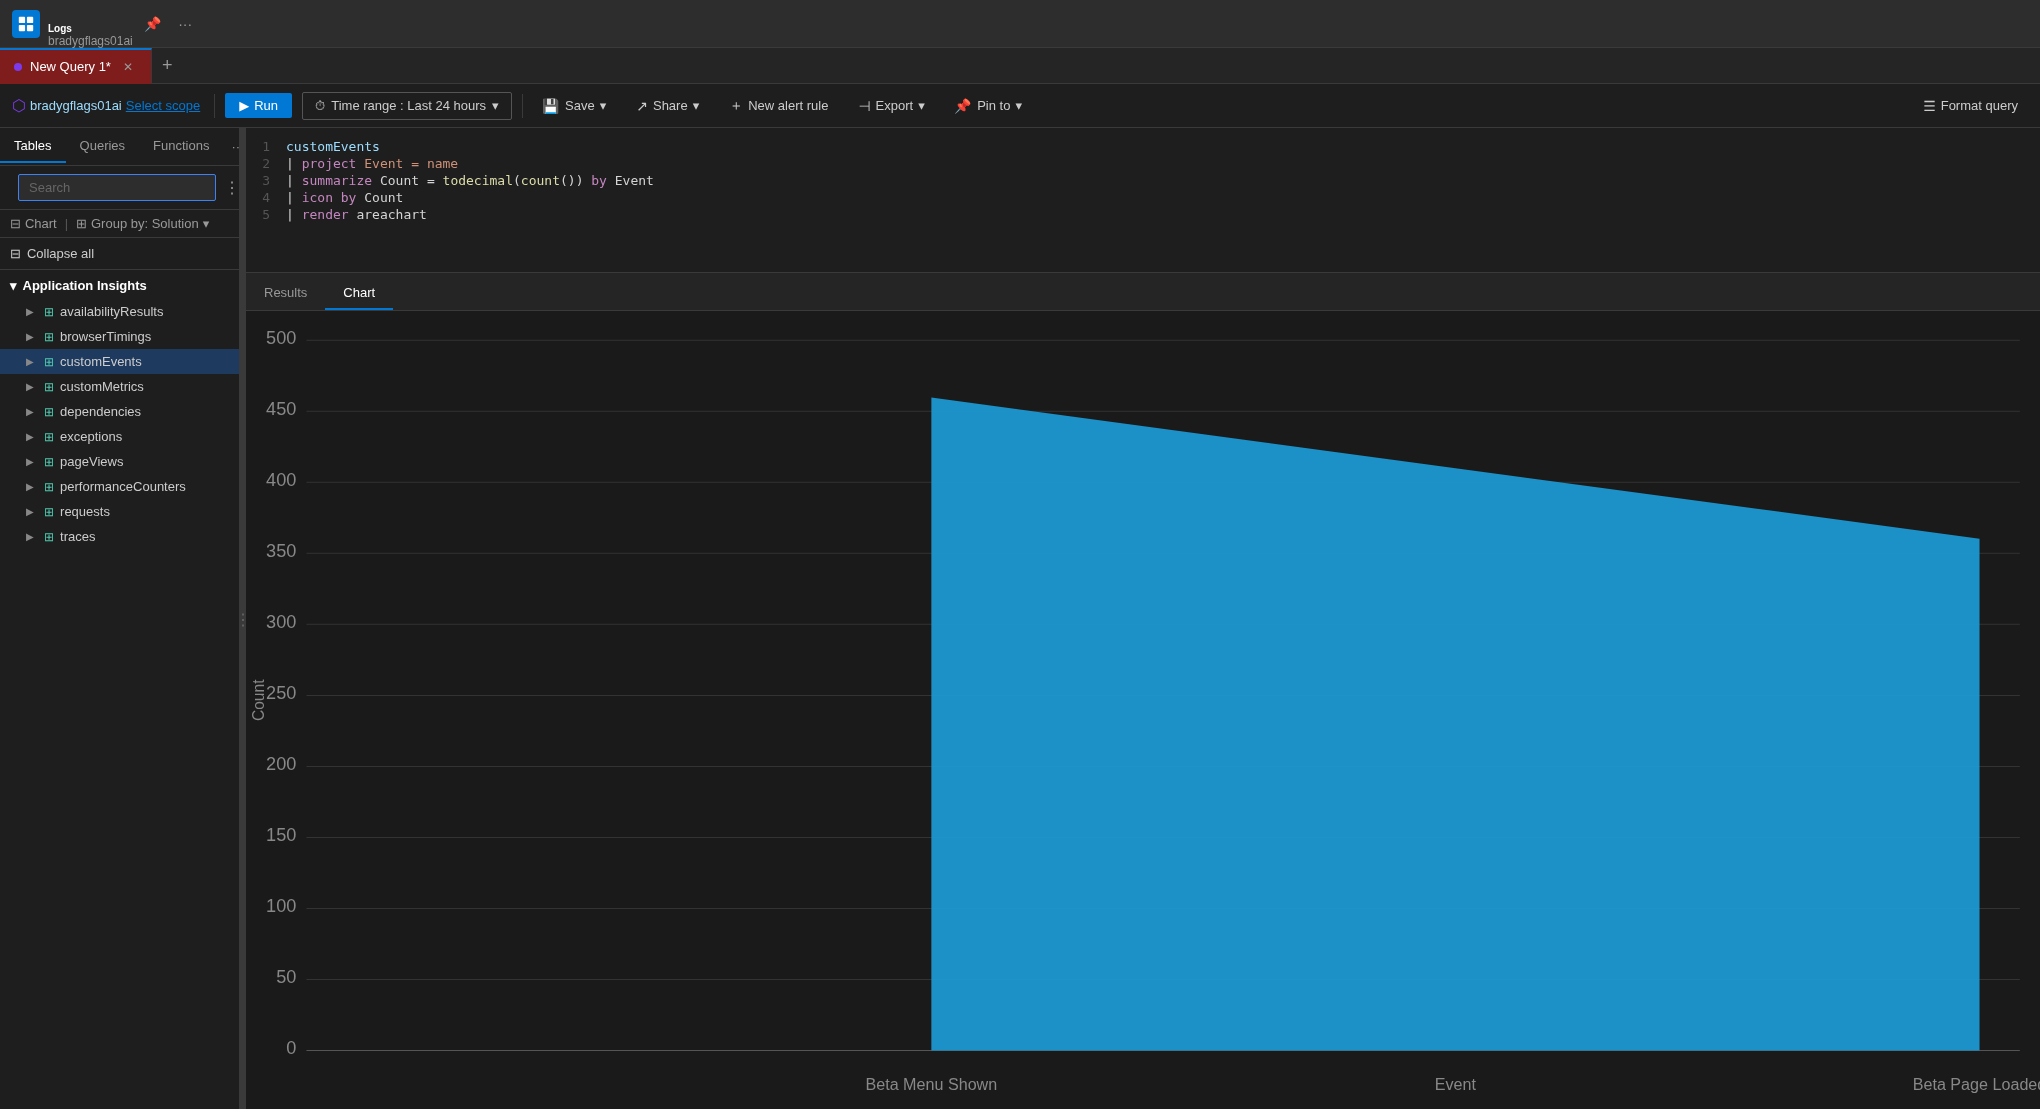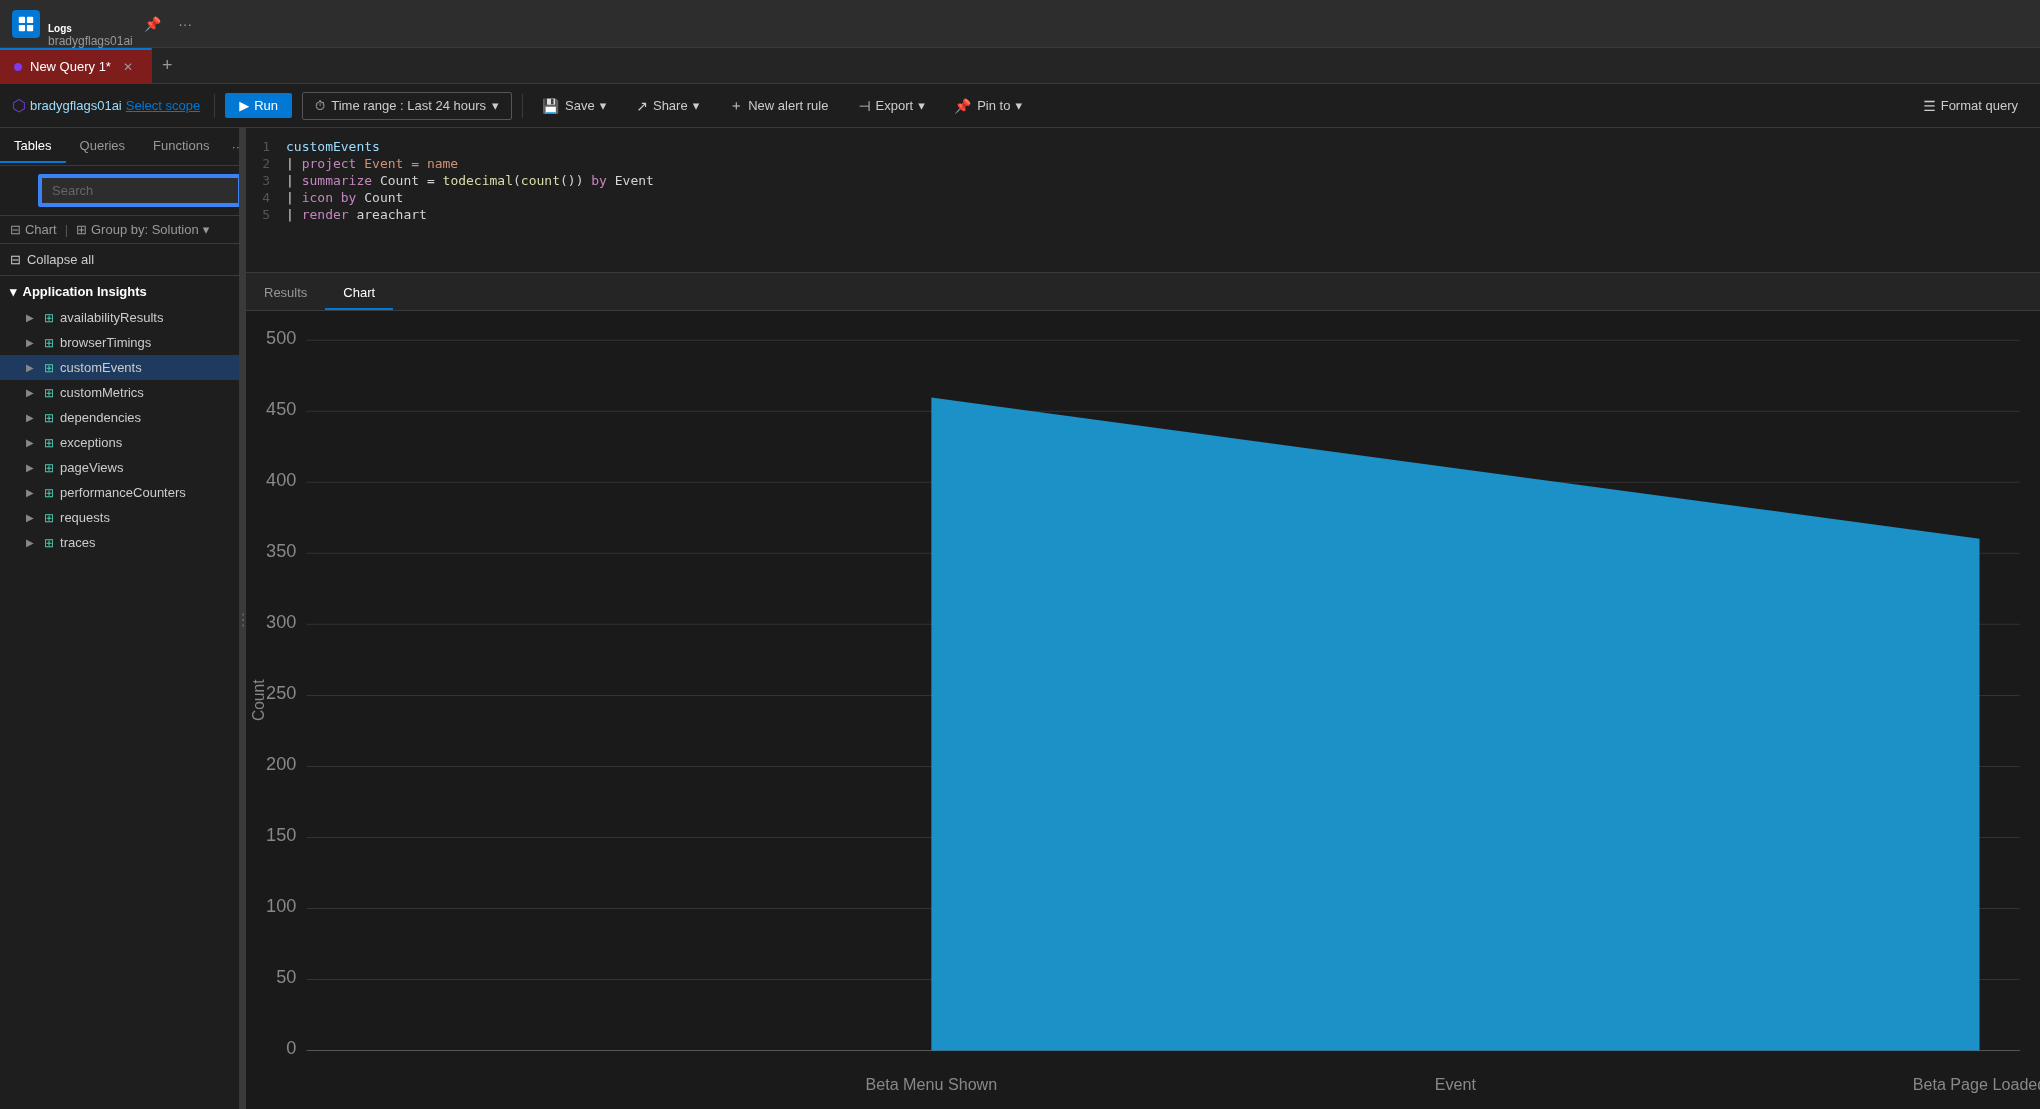--- a/index.html
+++ b/index.html
@@ -232,27 +232,26 @@
     }
     .search-bar {
       display: flex;
       align-items: center;
       padding: 8px 10px;
       gap: 8px;
       border-bottom: 1px solid #3a3a3a;
     }
     .search-input {
       background: #2d2d2d;
-      border: 4px solid #3b82f6;
+      border: 1px solid #3b82f6;
       color: #cccccc;
       padding: 5px 10px;
       font-size: 13px;
       flex: 1;
       border-radius: 2px;
-      margin-left: 20px;
     }
     .search-input::placeholder { color: #666; }
     .search-more-btn {
       background: none;
       border: none;
       color: #999;
       cursor: pointer;
       font-size: 16px;
     }
     .filter-bar {

